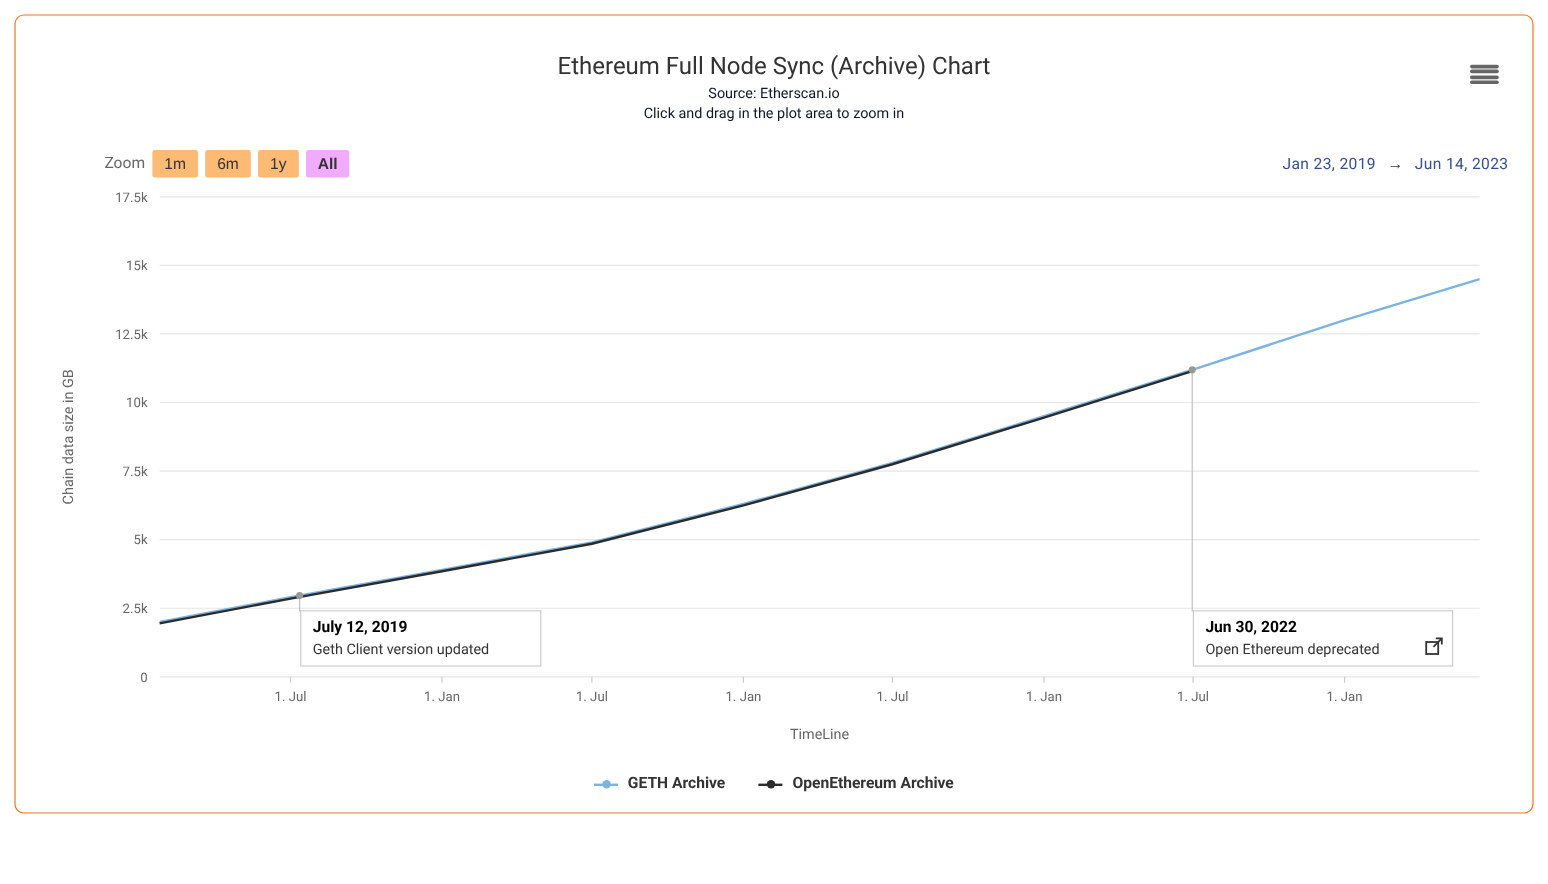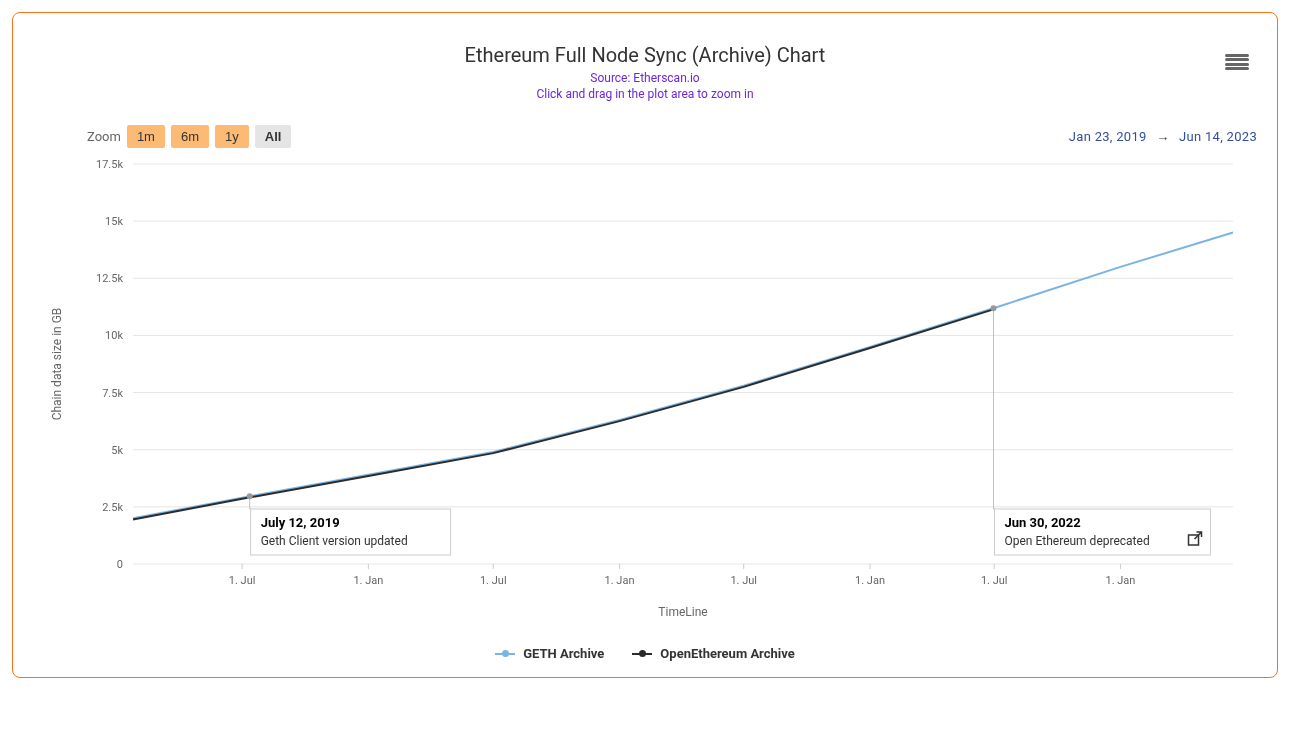--- a/index.html
+++ b/index.html
@@ -19,21 +19,21 @@
   .title {
     text-align: center;
     font-size: 20px;
     color: #333;
     font-weight: 400;
     margin: 10px 0 4px 0;
   }
   .subtitle {
     text-align: center;
     font-size: 12px;
-    color: #6d28d9;
+    color: #0f172a;
     margin: 2px 0;
   }
   .menu-icon {
     position: absolute;
     right: 28px;
     top: 38px;
     width: 24px;
     height: 22px;
     display: flex;
     flex-direction: column;
@@ -58,21 +58,21 @@
   .zoom-group { display: flex; align-items: center; gap: 6px; color: #666; }
   .zoom-btn {
     background: #fdba74;
     border: none;
     padding: 4px 10px;
     font-size: 13px;
     color: #333;
     cursor: pointer;
     border-radius: 2px;
   }
-  .zoom-btn.active { background: #e5e5e5; font-weight: 700; }
+  .zoom-btn.active { background: #f0abfc; font-weight: 700; }
   .date-range { color: #334e9e; font-size: 13px; letter-spacing: 0.3px; }
   .date-range .arrow { color: #333; margin: 0 6px; }
   .chart-wrap { position: relative; }
   svg { display: block; }
   .axis-label { font-size: 11px; fill: #666; }
   .axis-title { font-size: 12px; fill: #666; }
   .grid-line { stroke: #e6e6e6; stroke-width: 1; }
   .series-geth { stroke: #7bb4e3; stroke-width: 2; fill: none; }
   .series-oe { stroke: #2b2b2b; stroke-width: 2; fill: none; }
   .annotation-line { stroke: #bfbfbf; stroke-width: 1; }

